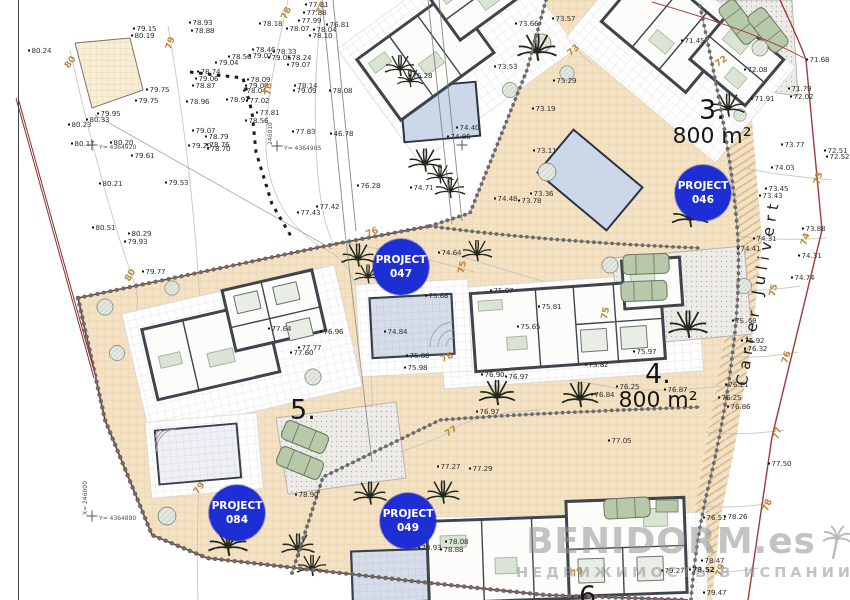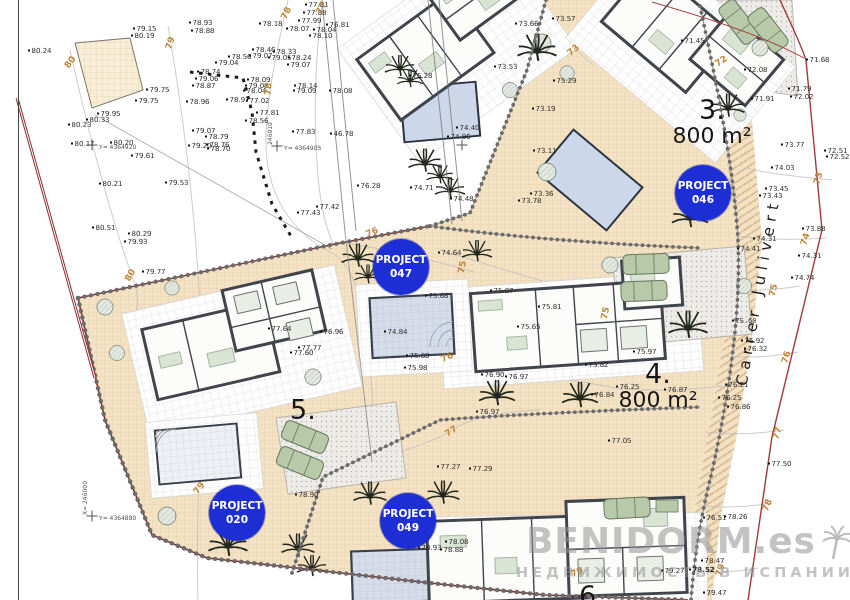--- a/index.html
+++ b/index.html
@@ -349,21 +349,21 @@
       <div class="elev" style="left: 357px; top: 186px;">76.28</div>
       <div class="elev" style="left: 515px; top: 24px;">73.66</div>
       <div class="elev" style="left: 552px; top: 19px;">73.57</div>
       <div class="elev" style="left: 494px; top: 67px;">73.53</div>
       <div class="elev" style="left: 409px; top: 76px;">75.28</div>
       <div class="elev" style="left: 553px; top: 81px;">75.29</div>
       <div class="elev" style="left: 532px; top: 109px;">73.19</div>
       <div class="elev" style="left: 533px; top: 151px;">73.11</div>
       <div class="elev" style="left: 530px; top: 194px;">73.36</div>
       <div class="elev" style="left: 518px; top: 201px;">73.78</div>
-      <div class="elev" style="left: 450px; top: 199px;">74.48</div>
+      <div class="elev" style="left: 494px; top: 199px;">74.48</div>
       <div class="elev" style="left: 410px; top: 188px;">74.71</div>
       <div class="elev" style="left: 447px; top: 137px;">74.86</div>
       <div class="elev" style="left: 456px; top: 128px;">74.40</div>
       <div class="elev" style="left: 681px; top: 41px;">71.45</div>
       <div class="elev" style="left: 744px; top: 70px;">72.08</div>
       <div class="elev" style="left: 806px; top: 60px;">71.68</div>
       <div class="elev" style="left: 788px; top: 89px;">71.79</div>
       <div class="elev" style="left: 790px; top: 97px;">72.02</div>
       <div class="elev" style="left: 751px; top: 99px;">71.91</div>
       <div class="elev" style="left: 781px; top: 145px;">73.77</div>
@@ -476,21 +476,21 @@
       <div class="badge" style="left: 703px; top: 193px;">
         <span>PROJECT</span>
         <span>046</span>
       </div>
       <div class="badge" style="left: 401px; top: 267px;">
         <span>PROJECT</span>
         <span>047</span>
       </div>
       <div class="badge" style="left: 237px; top: 513px;">
         <span>PROJECT</span>
-        <span>020</span>
+        <span>084</span>
       </div>
       <div class="badge" style="left: 408px; top: 521px;">
         <span>PROJECT</span>
         <span>049</span>
       </div>
     </div>
 
   <div class="watermark">
     <div class="wm-line1">
       <span>BENIDORM.es</span>

